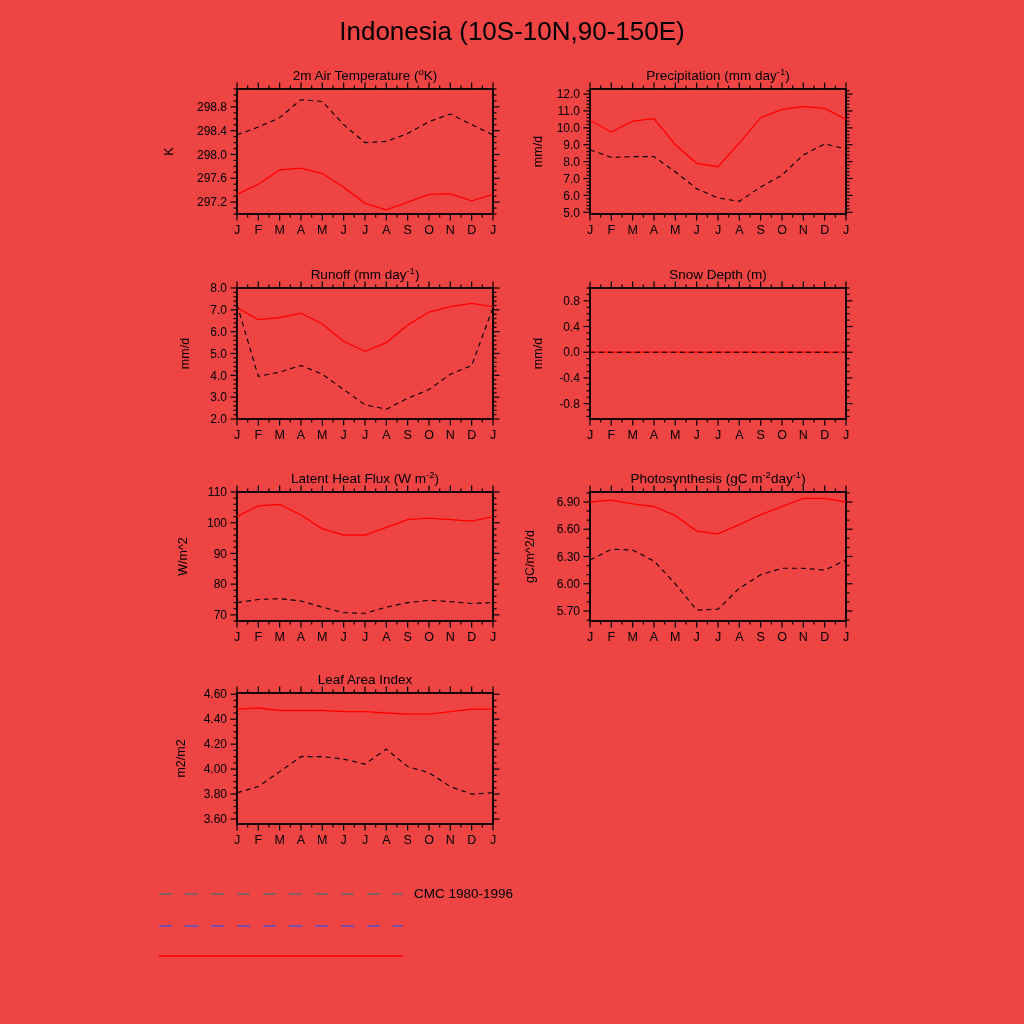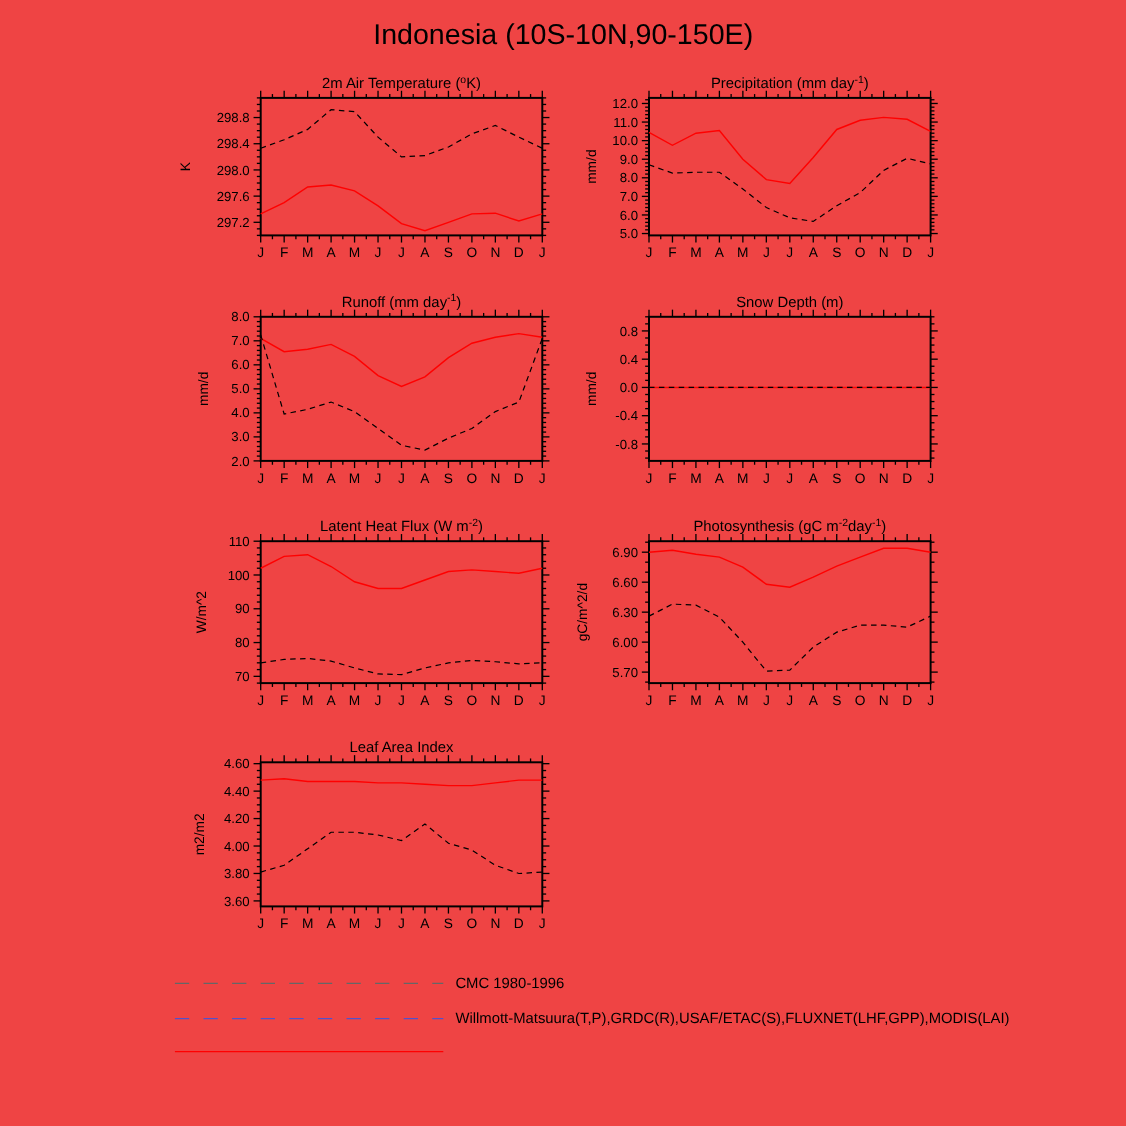--- a/index.html
+++ b/index.html
@@ -949,21 +949,20 @@
       <div class="legend-row" style="top: 2px;">
         <svg width="246" height="14">
           <line x1="1" y1="7" x2="245" y2="7" stroke="#666666" stroke-width="1.3" stroke-dasharray="13 13"></line>
         </svg>
         <span class="legend-label">CMC 1980-1996</span>
       </div>
       <div class="legend-row" style="top: 34px;">
         <svg width="246" height="14">
           <line x1="1" y1="7" x2="245" y2="7" stroke="#5151cc" stroke-width="1.3" stroke-dasharray="13 13"></line>
         </svg>
-        <span class="legend-label">Willmott-Matsuura(T,P),GRDC(R),USAF/ETAC(S),FLUXNET(LHF,GPP),MODIS(LAI)</span>
       </div>
       <div class="legend-row" style="top: 64px;">
         <svg width="246" height="14">
           <line x1="1" y1="7" x2="245" y2="7" stroke="#ff0000" stroke-width="1.3"></line>
         </svg>
       </div>
     </div>
 </div>
 
 </body></html>

